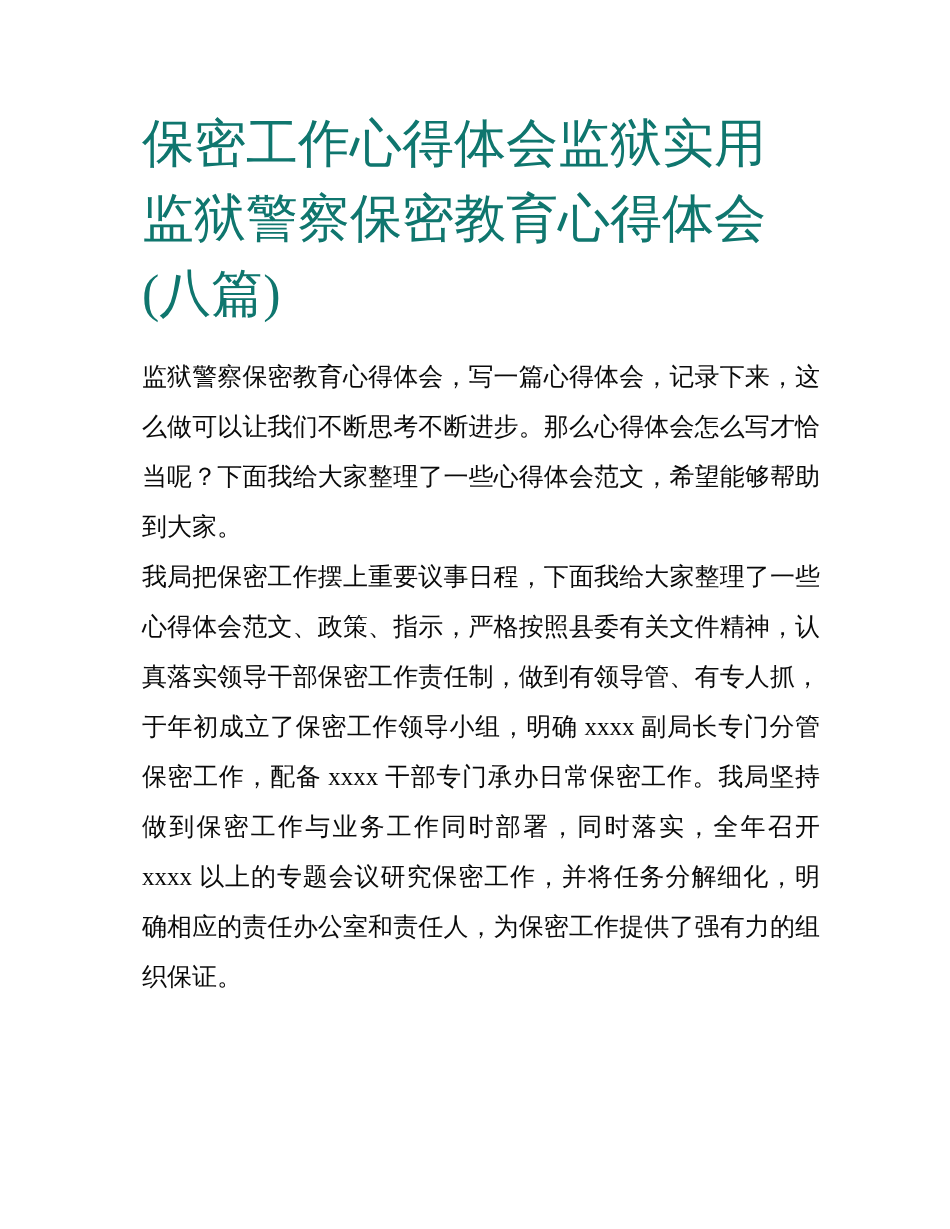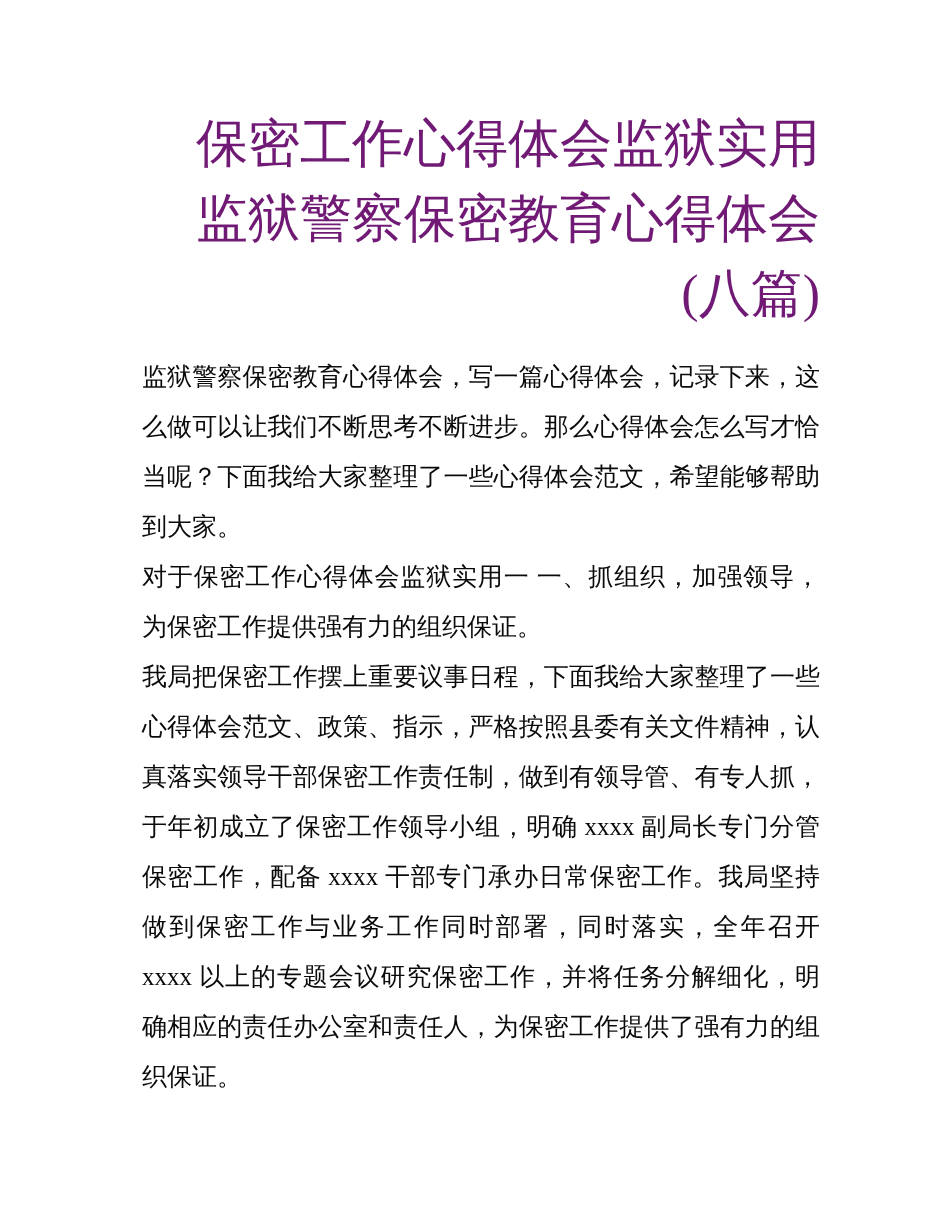--- a/index.html
+++ b/index.html
@@ -20,34 +20,33 @@
     left: 142px;
     top: 106px;
     width: 678px;
   }
   .doc-title {
     margin: 0 0 21px 0;
     font-size: 52px;
     font-weight: 400;
     line-height: 75px;
     letter-spacing: 0px;
-    color: #701a75;
-    text-align: right;
+    color: #0f766e;
+    text-align: left;
   }
   .doc-paragraph {
     margin: 0;
     font-size: 25px;
     line-height: 50px;
     text-align: justify;
     text-align-last: left;
     color: #0a0a0a;
     word-break: normal;
   }
 </style>
 </head>
 <body>
 
 <div class="doc-page">
   <h1 class="doc-title">保密工作心得体会监狱实用 监狱警察保密教育心得体会(八篇)</h1>
   <p class="doc-paragraph">监狱警察保密教育心得体会，写一篇心得体会，记录下来，这么做可以让我们不断思考不断进步。那么心得体会怎么写才恰当呢？下面我给大家整理了一些心得体会范文，希望能够帮助到大家。</p>
-  <p class="doc-paragraph">对于保密工作心得体会监狱实用一 一、抓组织，加强领导，为保密工作提供强有力的组织保证。</p>
   <p class="doc-paragraph">我局把保密工作摆上重要议事日程，下面我给大家整理了一些心得体会范文、政策、指示，严格按照县委有关文件精神，认真落实领导干部保密工作责任制，做到有领导管、有专人抓，于年初成立了保密工作领导小组，明确 xxxx 副局长专门分管保密工作，配备 xxxx 干部专门承办日常保密工作。我局坚持做到保密工作与业务工作同时部署，同时落实，全年召开 xxxx 以上的专题会议研究保密工作，并将任务分解细化，明确相应的责任办公室和责任人，为保密工作提供了强有力的组织保证。</p>
 </div>
 
 </body></html>

